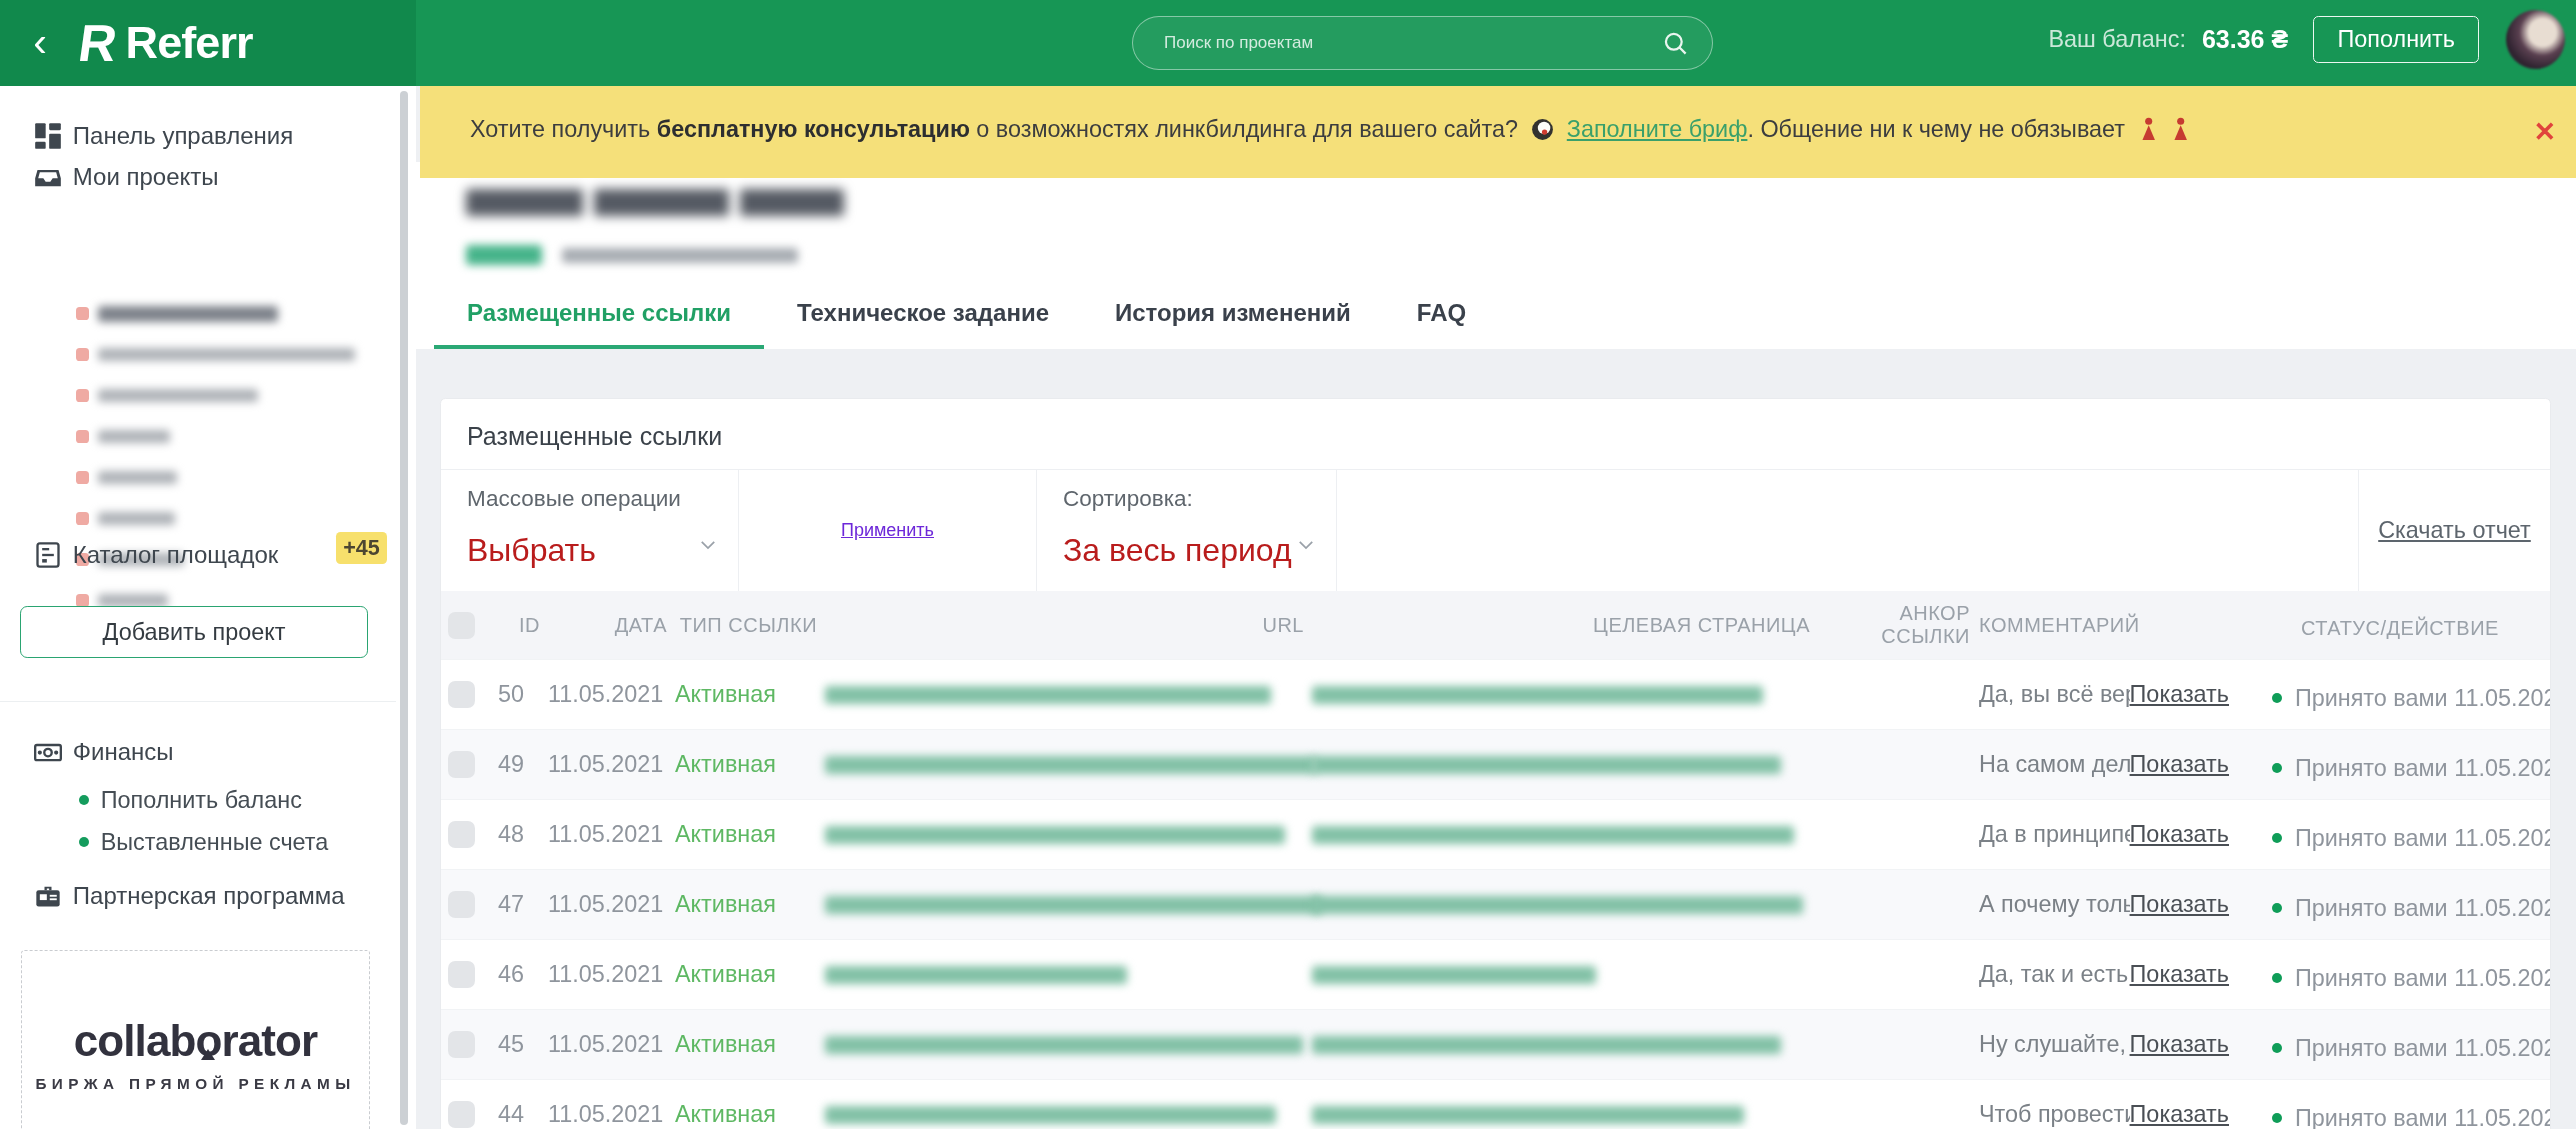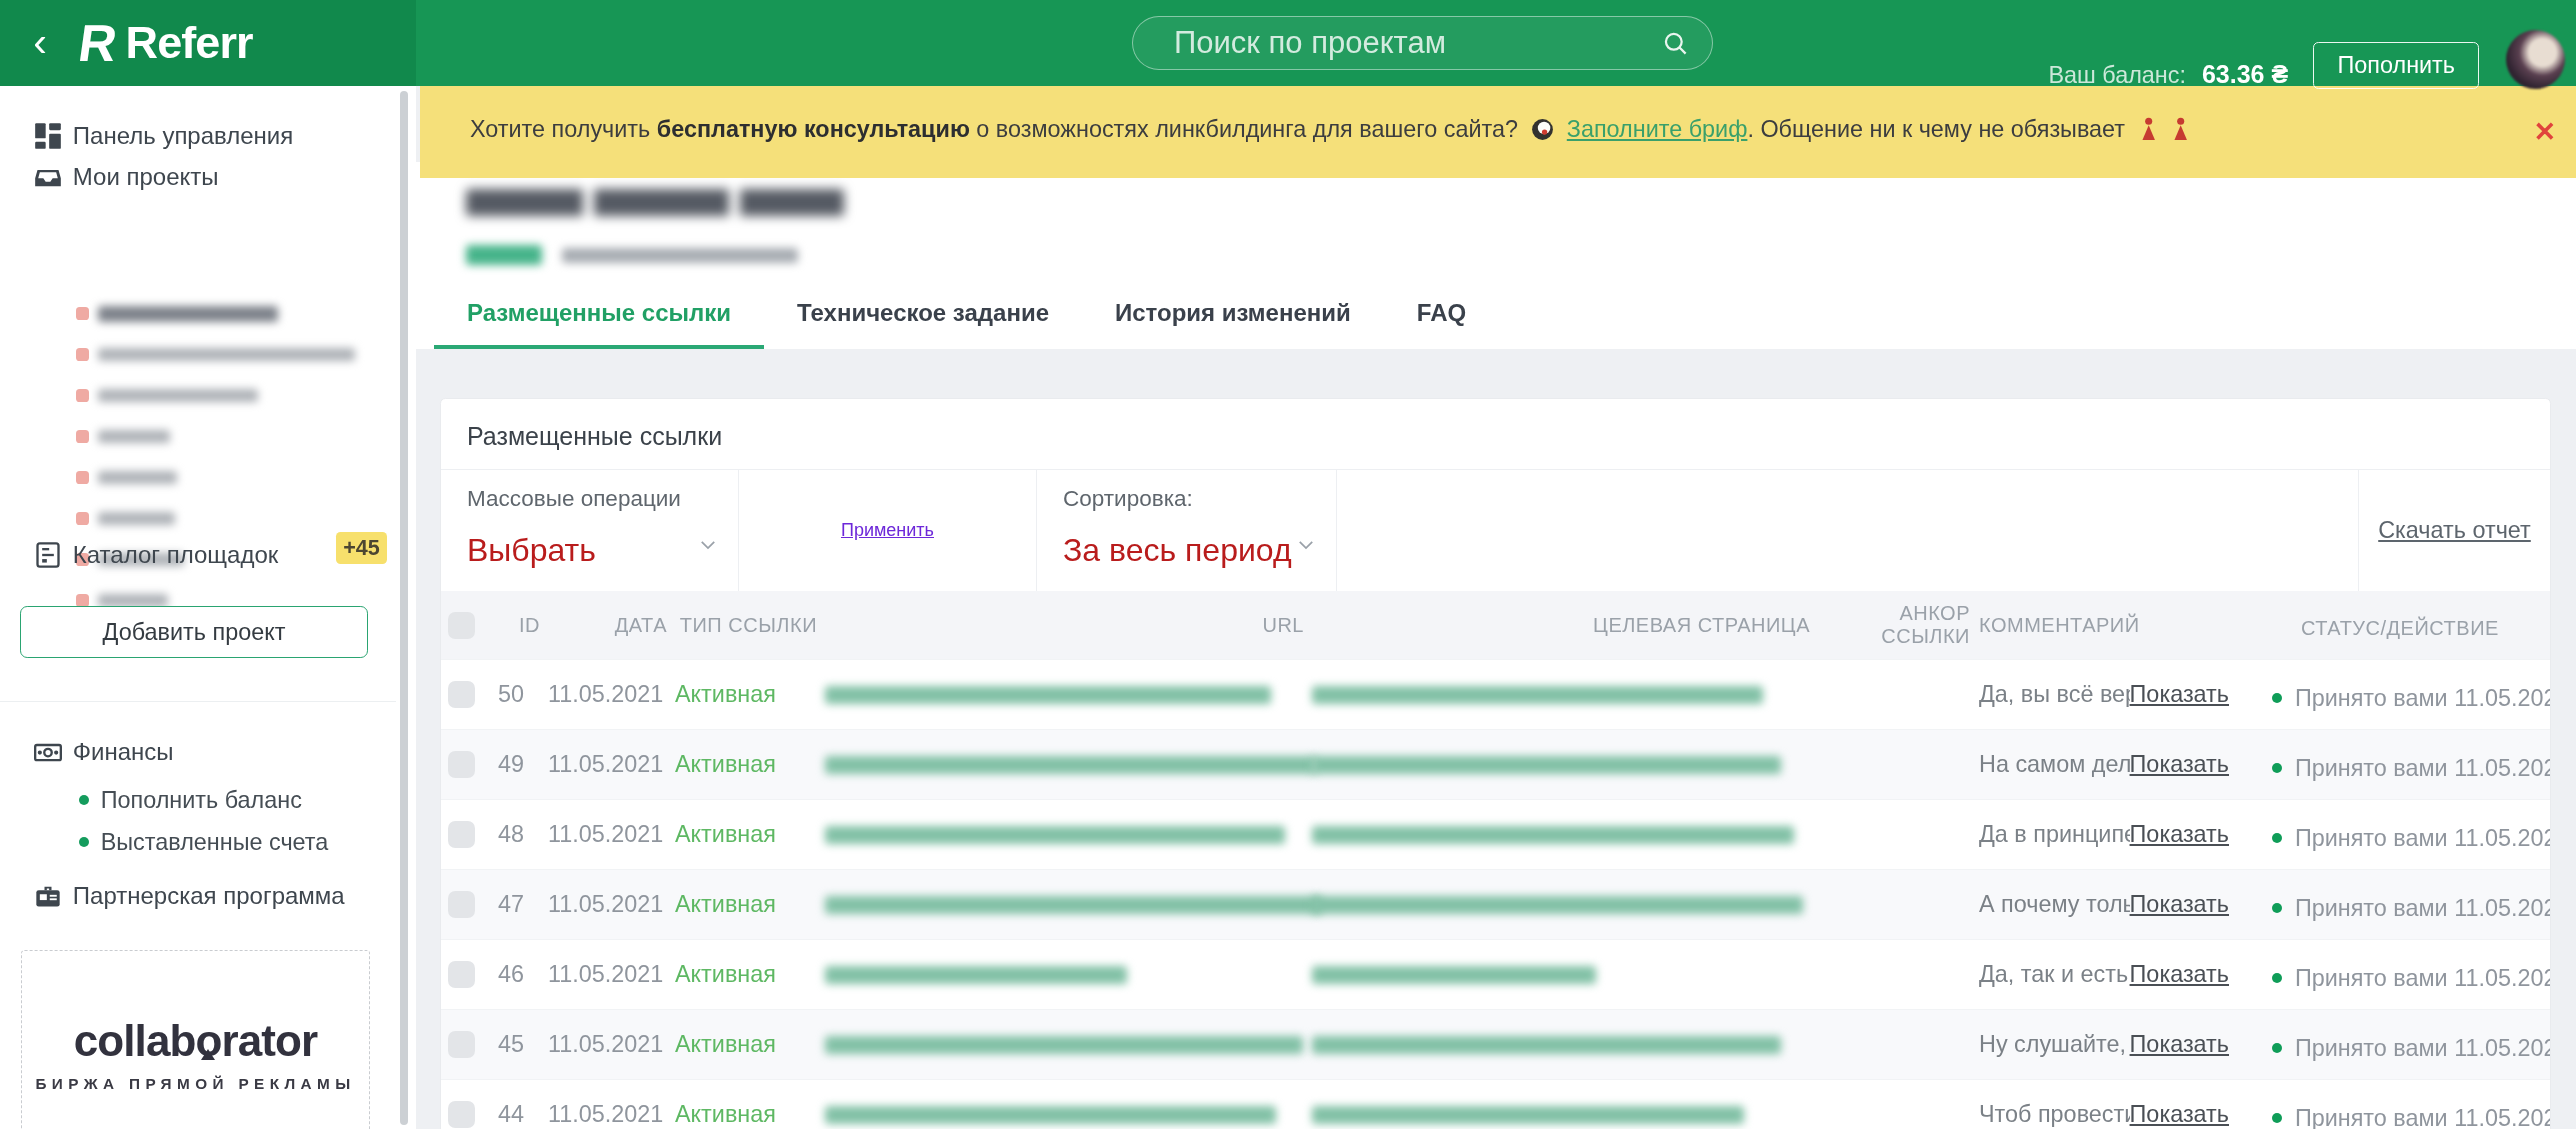--- a/index.html
+++ b/index.html
@@ -11,24 +11,24 @@
   .topbar { position:absolute; left:0; top:0; width:100%; height:86px; background:#179655; z-index:5; }
   .topbar-left { position:absolute; left:0; top:0; width:416px; height:86px; background:#11894c; }
   .back-btn { position:absolute; left:20px; top:21.6px; width:40px; height:43px; color:#fff;
               font-size:41px; line-height:40px; text-align:center; cursor:pointer; }
   .logo { position:absolute; left:79px; top:12.6px; display:flex; align-items:center; color:#fff; }
   .logo-r { font-size:52px; font-weight:900; transform:skewX(-8deg); margin-right:9px; }
   .logo-text { font-size:45px; font-weight:800; letter-spacing:-0.9px; }
   .search-pill { position:absolute; left:1132px; top:16px; width:581px; height:54px; border:0.9px solid rgba(255,255,255,.45);
                  border-radius:27px; background:rgba(255,255,255,.06); display:flex; align-items:center; }
   .search-pill input { flex:1; background:transparent; border:none; outline:none; color:#ffffff;
-                       font-size:31px; padding-left:41px; font-family:inherit; }
+                       font-size:17px; padding-left:31px; font-family:inherit; }
   .search-pill input::placeholder { color:rgba(255,255,255,.8); }
   .search-ic { width:27px; height:27px; margin-right:23.4px; flex:0 0 auto; }
-  .hdr-right { position:absolute; right:10.8px; top:11px; height:78px; display:flex; align-items:flex-end; gap:16px; }
+  .hdr-right { position:absolute; right:10.8px; top:0; height:78px; display:flex; align-items:center; gap:16px; }
   .bal-label { color:rgba(255,255,255,.78); font-size:23.4px; }
   .bal-value { color:#fff; font-size:25px; font-weight:700; margin-right:9px; }
   .topup-btn { border:1.8px solid rgba(255,255,255,.92); border-radius:5.4px; color:#fff; font-size:23.4px;
                padding:9px 23.4px; background:transparent; cursor:pointer; font-family:inherit; }
   .avatar { width:59px; height:59px; border-radius:50%; overflow:hidden; margin-left:10.8px;
             background:radial-gradient(circle at 62% 38%, #e8ddd2 0 26%, #5a4050 45%, #2f2330 70%, #413244 100%);
             filter:blur(0.9px); }
 
   
   .sidebar { position:absolute; left:0; top:86px; width:416px; bottom:0; background:#fff; z-index:3; }

